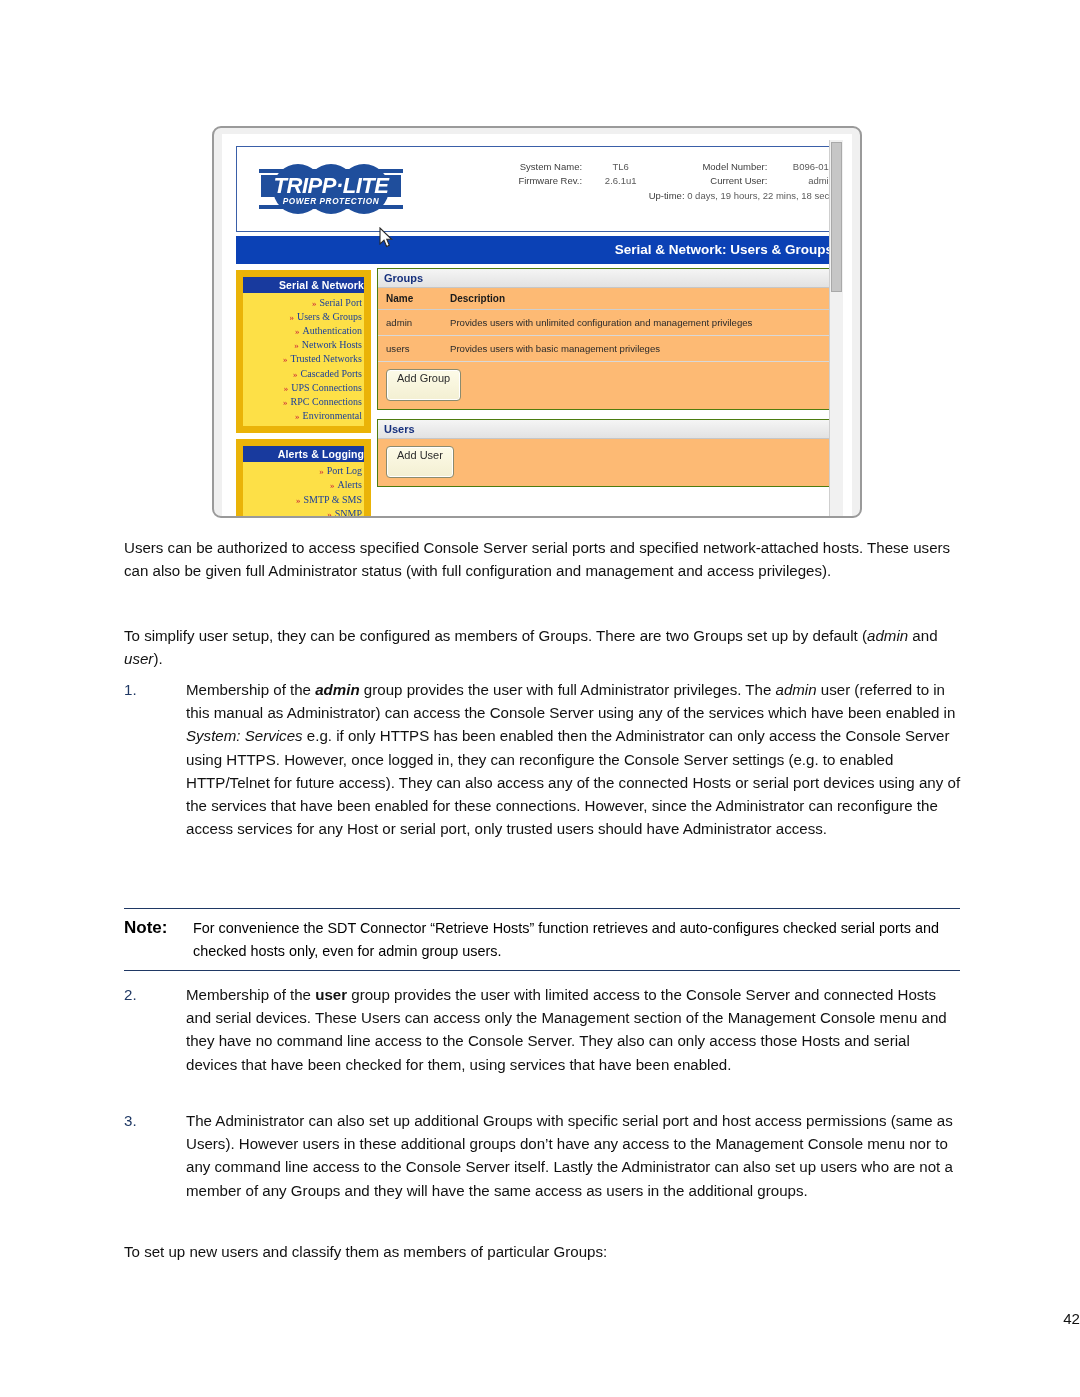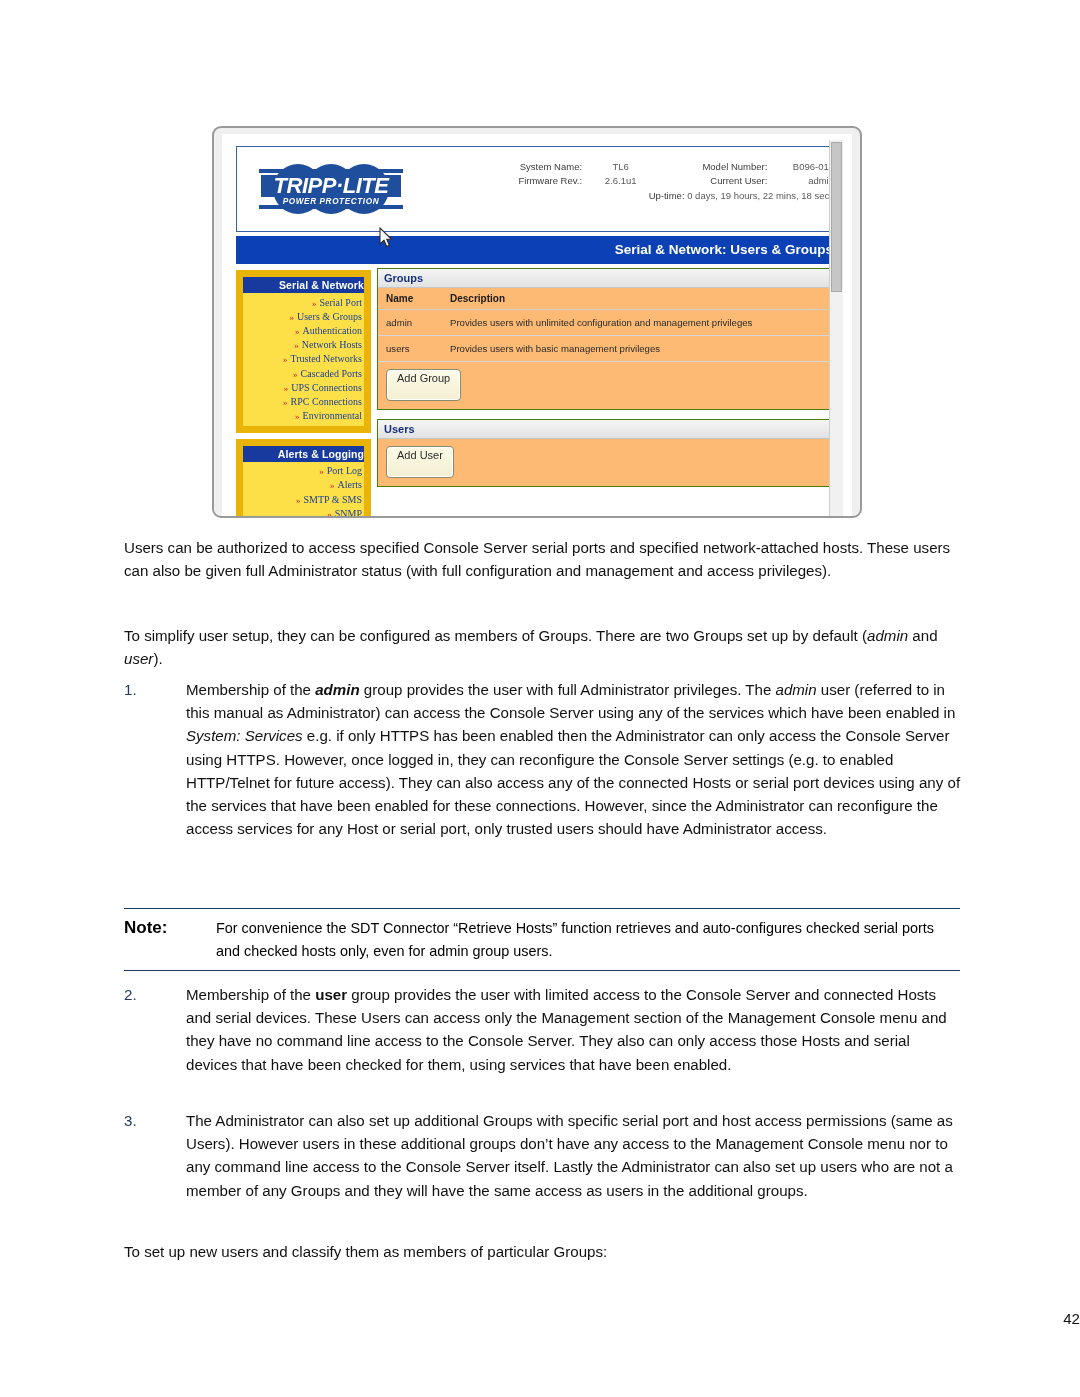--- a/index.html
+++ b/index.html
@@ -247,21 +247,21 @@
     font-size: 14.4px;
     line-height: 22.5px;
   }
   .note .nlabel {
     float: left;
     font-weight: bold;
     font-size: 17px;
     line-height: 22.5px;
     margin-right: 7px;
   }
-  .note .ntext { display:block; margin-left: 92px; }
+  .note .ntext { display:block; margin-left: 69px; }
 
   .pageno {
     position: absolute;
     left: 0;
     width: 1080px;
     top: 1310px;
     text-align: right;
     font-size: 15.1px;
     color: #111;
   }

